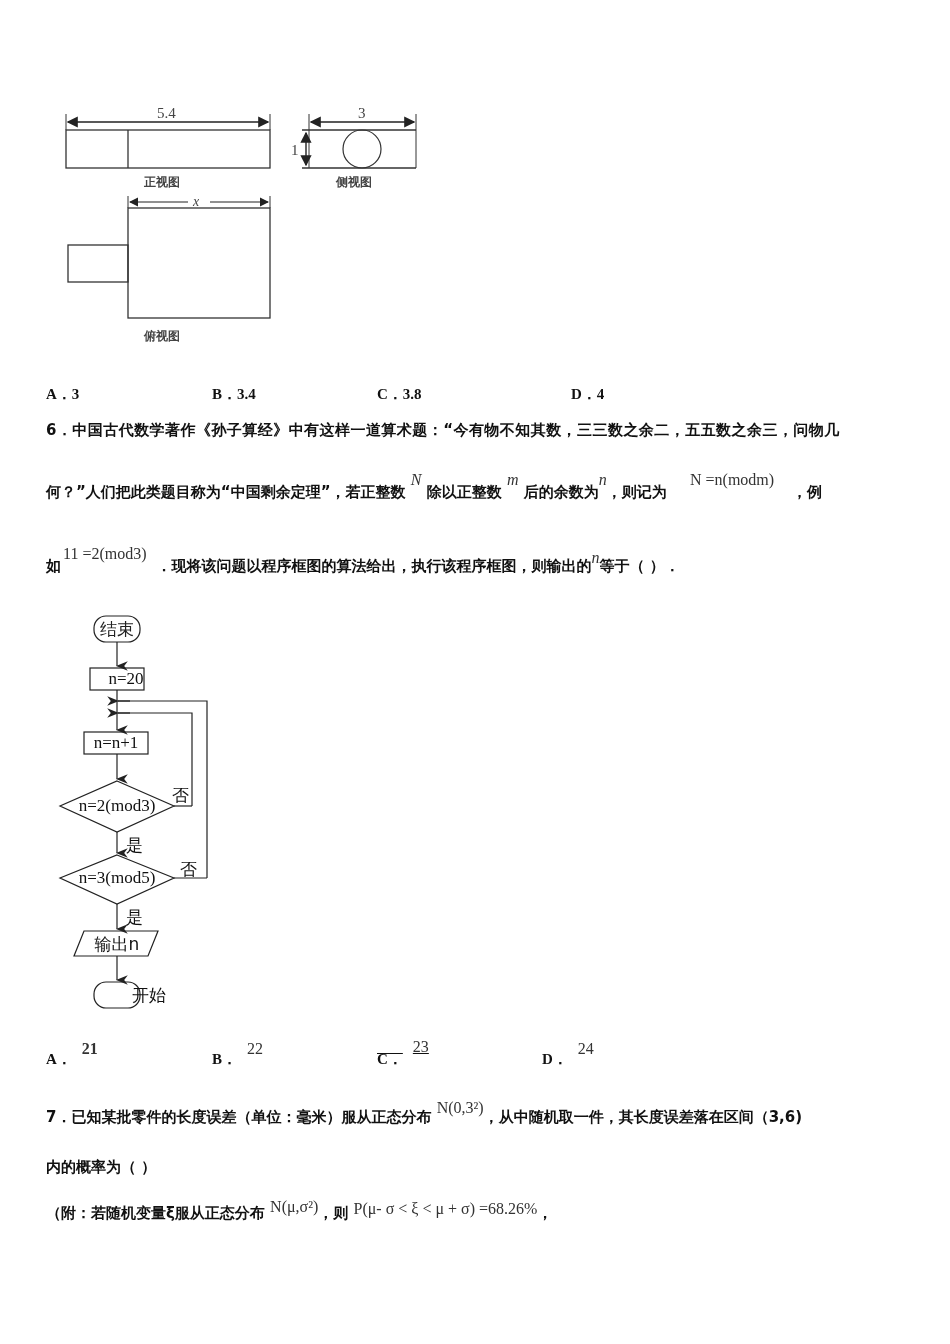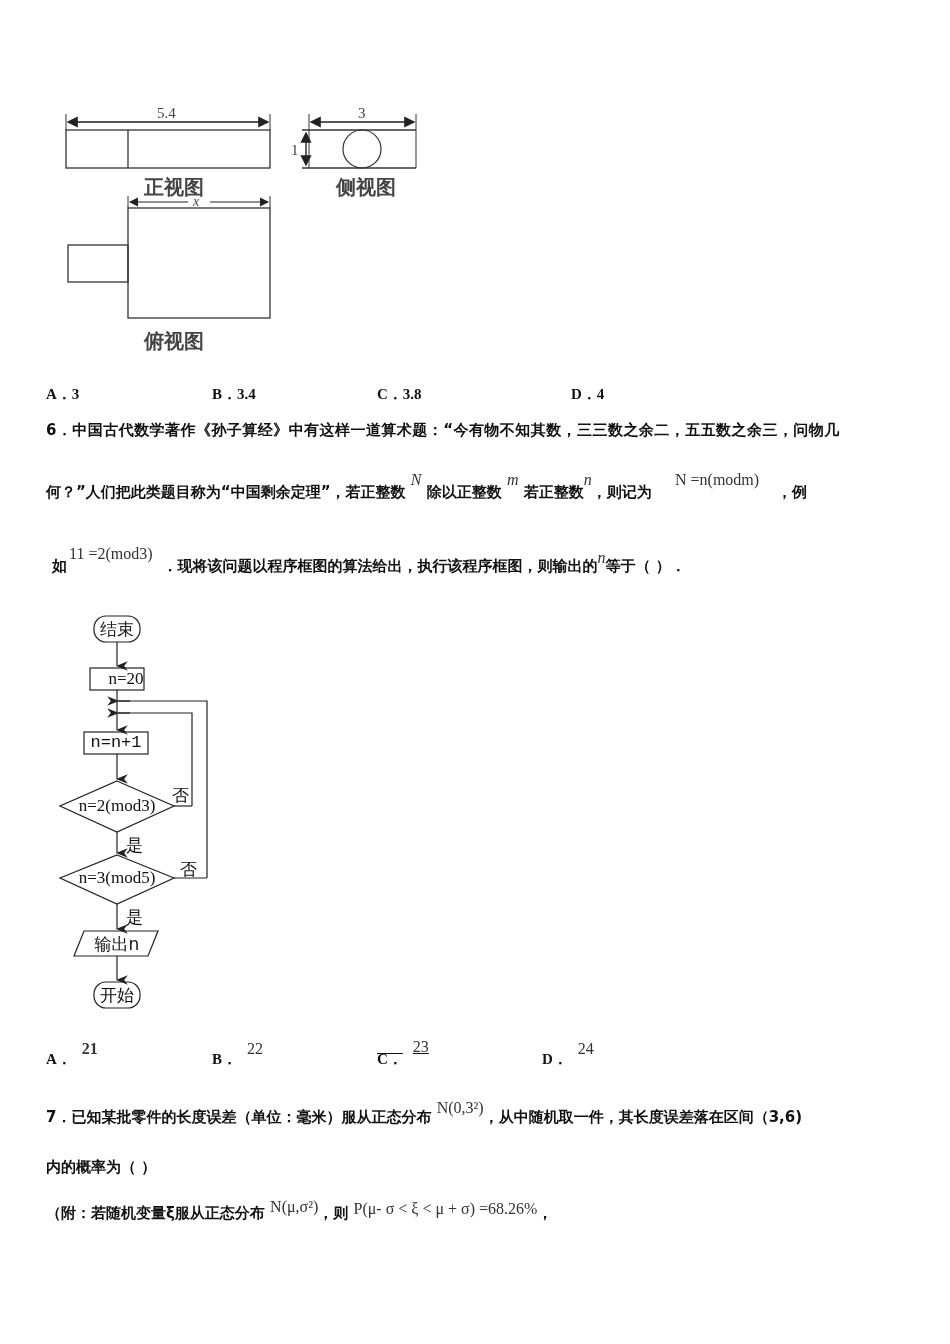--- a/index.html
+++ b/index.html
@@ -3,21 +3,21 @@
 <meta charset="utf-8">
 <style>
   html, body { margin:0; padding:0; background:#ffffff; }
   body { width:950px; height:1344px; position:relative; overflow:hidden;
          font-family: "DejaVu Sans", "Liberation Sans", sans-serif; color:#111; }
   .abs { position:absolute; }
   .q { font-size:15px; font-weight:bold; white-space:nowrap; line-height:20px; }
   .opt { font-family:"Liberation Serif", "DejaVu Serif", serif; font-weight:bold; font-size:15px; }
   .math { font-family:"Liberation Serif", "DejaVu Serif", serif; font-weight:normal; font-size:16px; color:#333; }
   .mathit { font-style:italic; }
-  .fig-label { font-size:20px; color:#444; font-weight:bold; }
+  .fig-label { font-size:12px; color:#444; font-weight:bold; }
   svg text { font-family:"Liberation Serif", "DejaVu Serif", serif; }
 </style>
 </head>
 <body>
 
 <div class="abs" style="left:60px;top:100px;width:370px;height:260px;">
   <svg width="370" height="260" viewBox="0 0 370 260">
     <defs>
       <marker id="arr" markerWidth="8" markerHeight="8" refX="7" refY="4" orient="auto">
         <path d="M0,0 L8,4 L0,8 z" fill="#222"></path>
@@ -70,25 +70,25 @@
   <span>D．</span><span>4</span>
 </div>
 
 <div class="abs q" style="left:46px;top:420px;letter-spacing:0.45px;">6．中国古代数学著作《孙子算经》中有这样一道算术题：“今有物不知其数，三三数之余二，五五数之余三，问物几</div>
 
 <div class="abs q" style="left:46px;top:482px;">
   <span>何？”人们把此类题目称为“中国剩余定理”，若正整数</span>
   <span class="math mathit" style="position:relative;top:-12px;">N</span>
   <span>除以正整数</span>
   <span class="math mathit" style="position:relative;top:-12px;">m</span>
-  <span>若正整数</span><span class="math mathit" style="position:relative;top:-12px;">n</span><span>，则记为</span>
+  <span>后的余数为</span><span class="math mathit" style="position:relative;top:-12px;">n</span><span>，则记为</span>
   <span class="math" style="position:relative;top:-12px;padding:0 18px 0 18px;">N =n(modm)</span><span>，例</span>
 </div>
 
-<div class="abs q" style="left:52px;top:556px;text-align:center;">
+<div class="abs q" style="left:46px;top:556px;text-align:center;">
   <span>如</span><span class="math" style="position:relative;top:-12px;padding:0 10px 0 2px;">11 =2(mod3)</span><span>．现将该问题以程序框图的算法给出，执行该程序框图，则输出的</span><span class="math mathit" style="position:relative;top:-8px;">n</span><span>等于（    ）．</span>
 </div>
 
 <div class="abs" style="left:50px;top:608px;width:180px;height:405px;">
   <svg width="180" height="405" viewBox="0 0 180 405">
     <defs>
       <marker id="fa" markerWidth="8" markerHeight="10" refX="4" refY="9" orient="auto-start-reverse">
         <path d="M0,0 L4,10 L8,0 L4,3 z" fill="#222"></path>
       </marker>
       <marker id="fl" markerWidth="10" markerHeight="8" refX="1" refY="4" orient="auto">
@@ -120,29 +120,29 @@
       <line x1="67" y1="296" x2="67" y2="321" marker-end="url(#fa)"></line>
 
       <polygon points="34,323 108,323 98,348 24,348"></polygon>
       <line x1="67" y1="348" x2="67" y2="372" marker-end="url(#fa)"></line>
 
       <rect x="44" y="374" width="46" height="26" rx="12" ry="12"></rect>
     </g>
   </svg>
   <div class="abs" style="left:44px;top:10px;width:46px;text-align:center;font-size:17px;color:#222;">结束</div>
   <div class="abs" style="left:40px;top:61px;width:72px;text-align:center;font-family:'Liberation Serif',serif;font-size:17px;">n=20</div>
-  <div class="abs" style="left:34px;top:125px;width:64px;text-align:center;font-family:Liberation Mono, monospace;font-size:17px;">n=n+1</div>
+  <div class="abs" style="left:34px;top:125px;width:64px;text-align:center;font-family:Liberation Serif, serif;font-size:17px;">n=n+1</div>
   <div class="abs" style="left:20px;top:188px;width:94px;text-align:center;font-family:'Liberation Serif',serif;font-size:17px;">n=2(mod3)</div>
   <div class="abs" style="left:20px;top:260px;width:94px;text-align:center;font-family:'Liberation Serif',serif;font-size:17px;">n=3(mod5)</div>
   <div class="abs" style="left:122px;top:176px;font-size:17px;">否</div>
   <div class="abs" style="left:130px;top:250px;font-size:17px;">否</div>
   <div class="abs" style="left:76px;top:226px;font-size:17px;">是</div>
   <div class="abs" style="left:76px;top:298px;font-size:17px;">是</div>
   <div class="abs" style="left:30px;top:325px;width:74px;text-align:center;font-size:17px;">输出n</div>
-  <div class="abs" style="left:44px;top:376px;width:46px;text-align:center;font-size:17px;">开始</div>
+  <div class="abs" style="left:44px;top:376px;width:46px;text-align:center;font-size:17px;padding-left:32px;">开始</div>
 </div>
 
 <div class="abs opt" style="left:46px;top:1040px;">
   <span style="position:relative;top:10px;">A．</span><span class="math" style="padding-left:10px;font-weight:bold;">21</span>
 </div>
 <div class="abs opt" style="left:212px;top:1040px;">
   <span style="position:relative;top:10px;">B．</span><span class="math" style="padding-left:10px;">22</span>
 </div>
 <div class="abs opt" style="left:377px;top:1038px;text-decoration:underline;">
   <span style="position:relative;top:12px;">C．</span><span class="math" style="padding-left:10px;">23</span>

